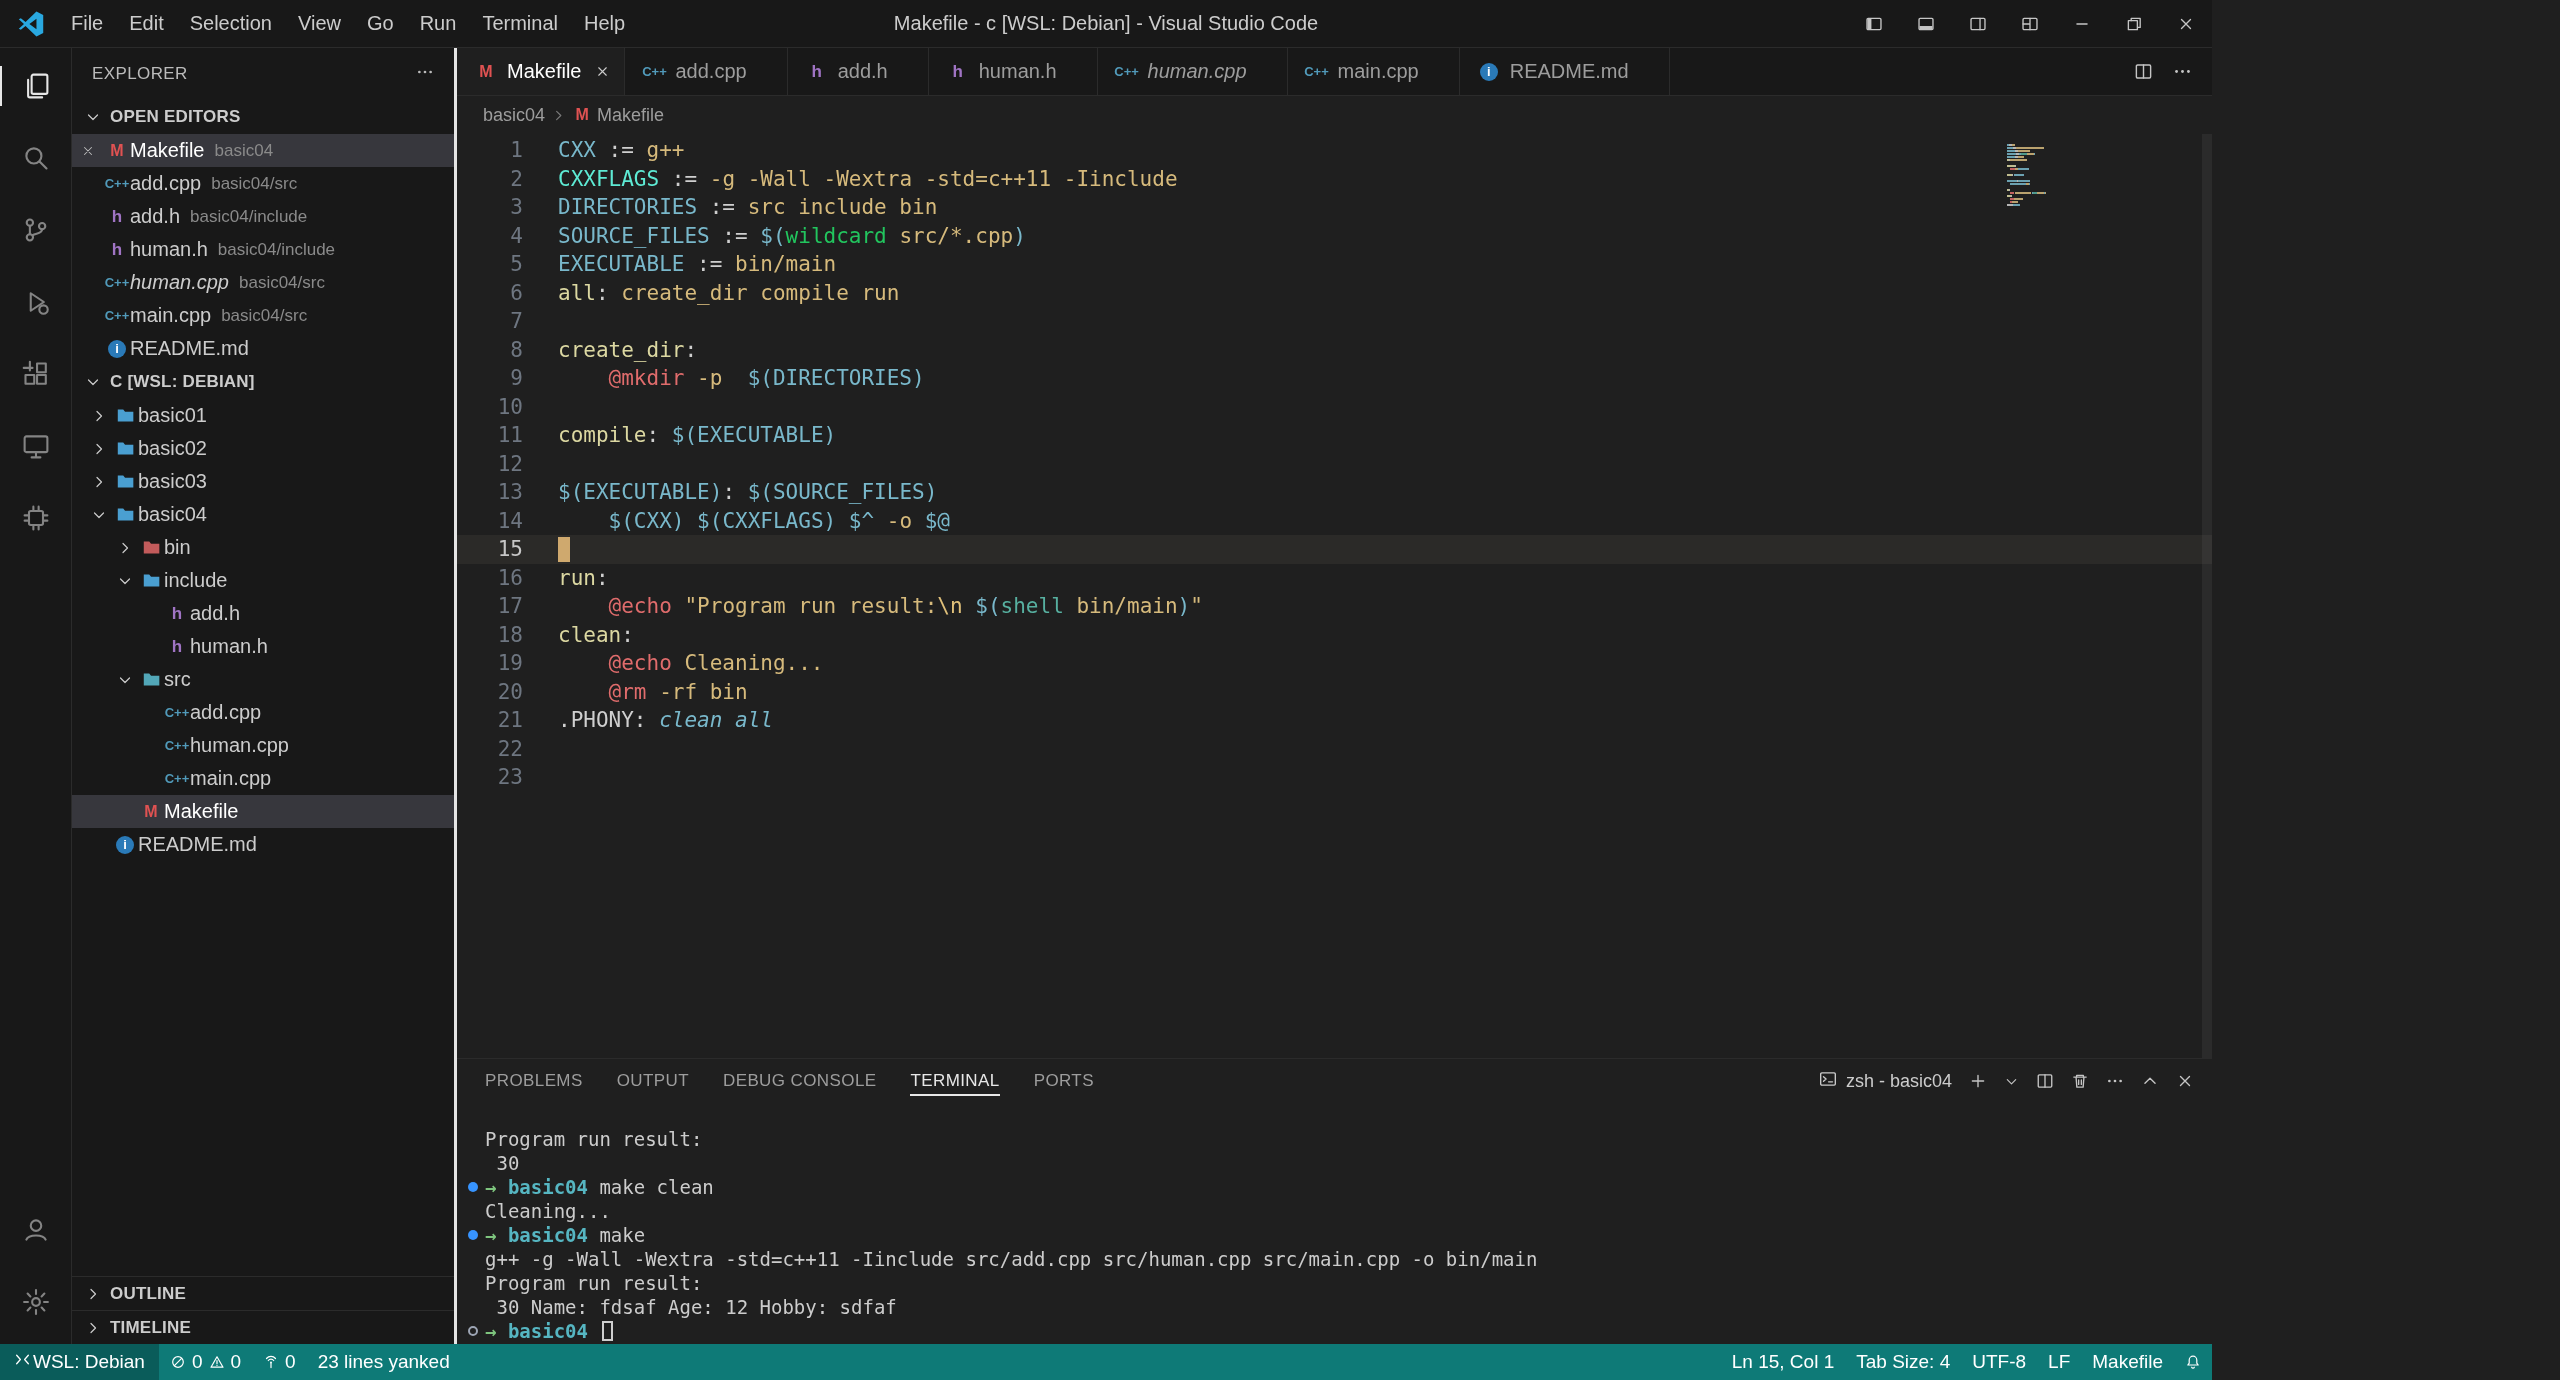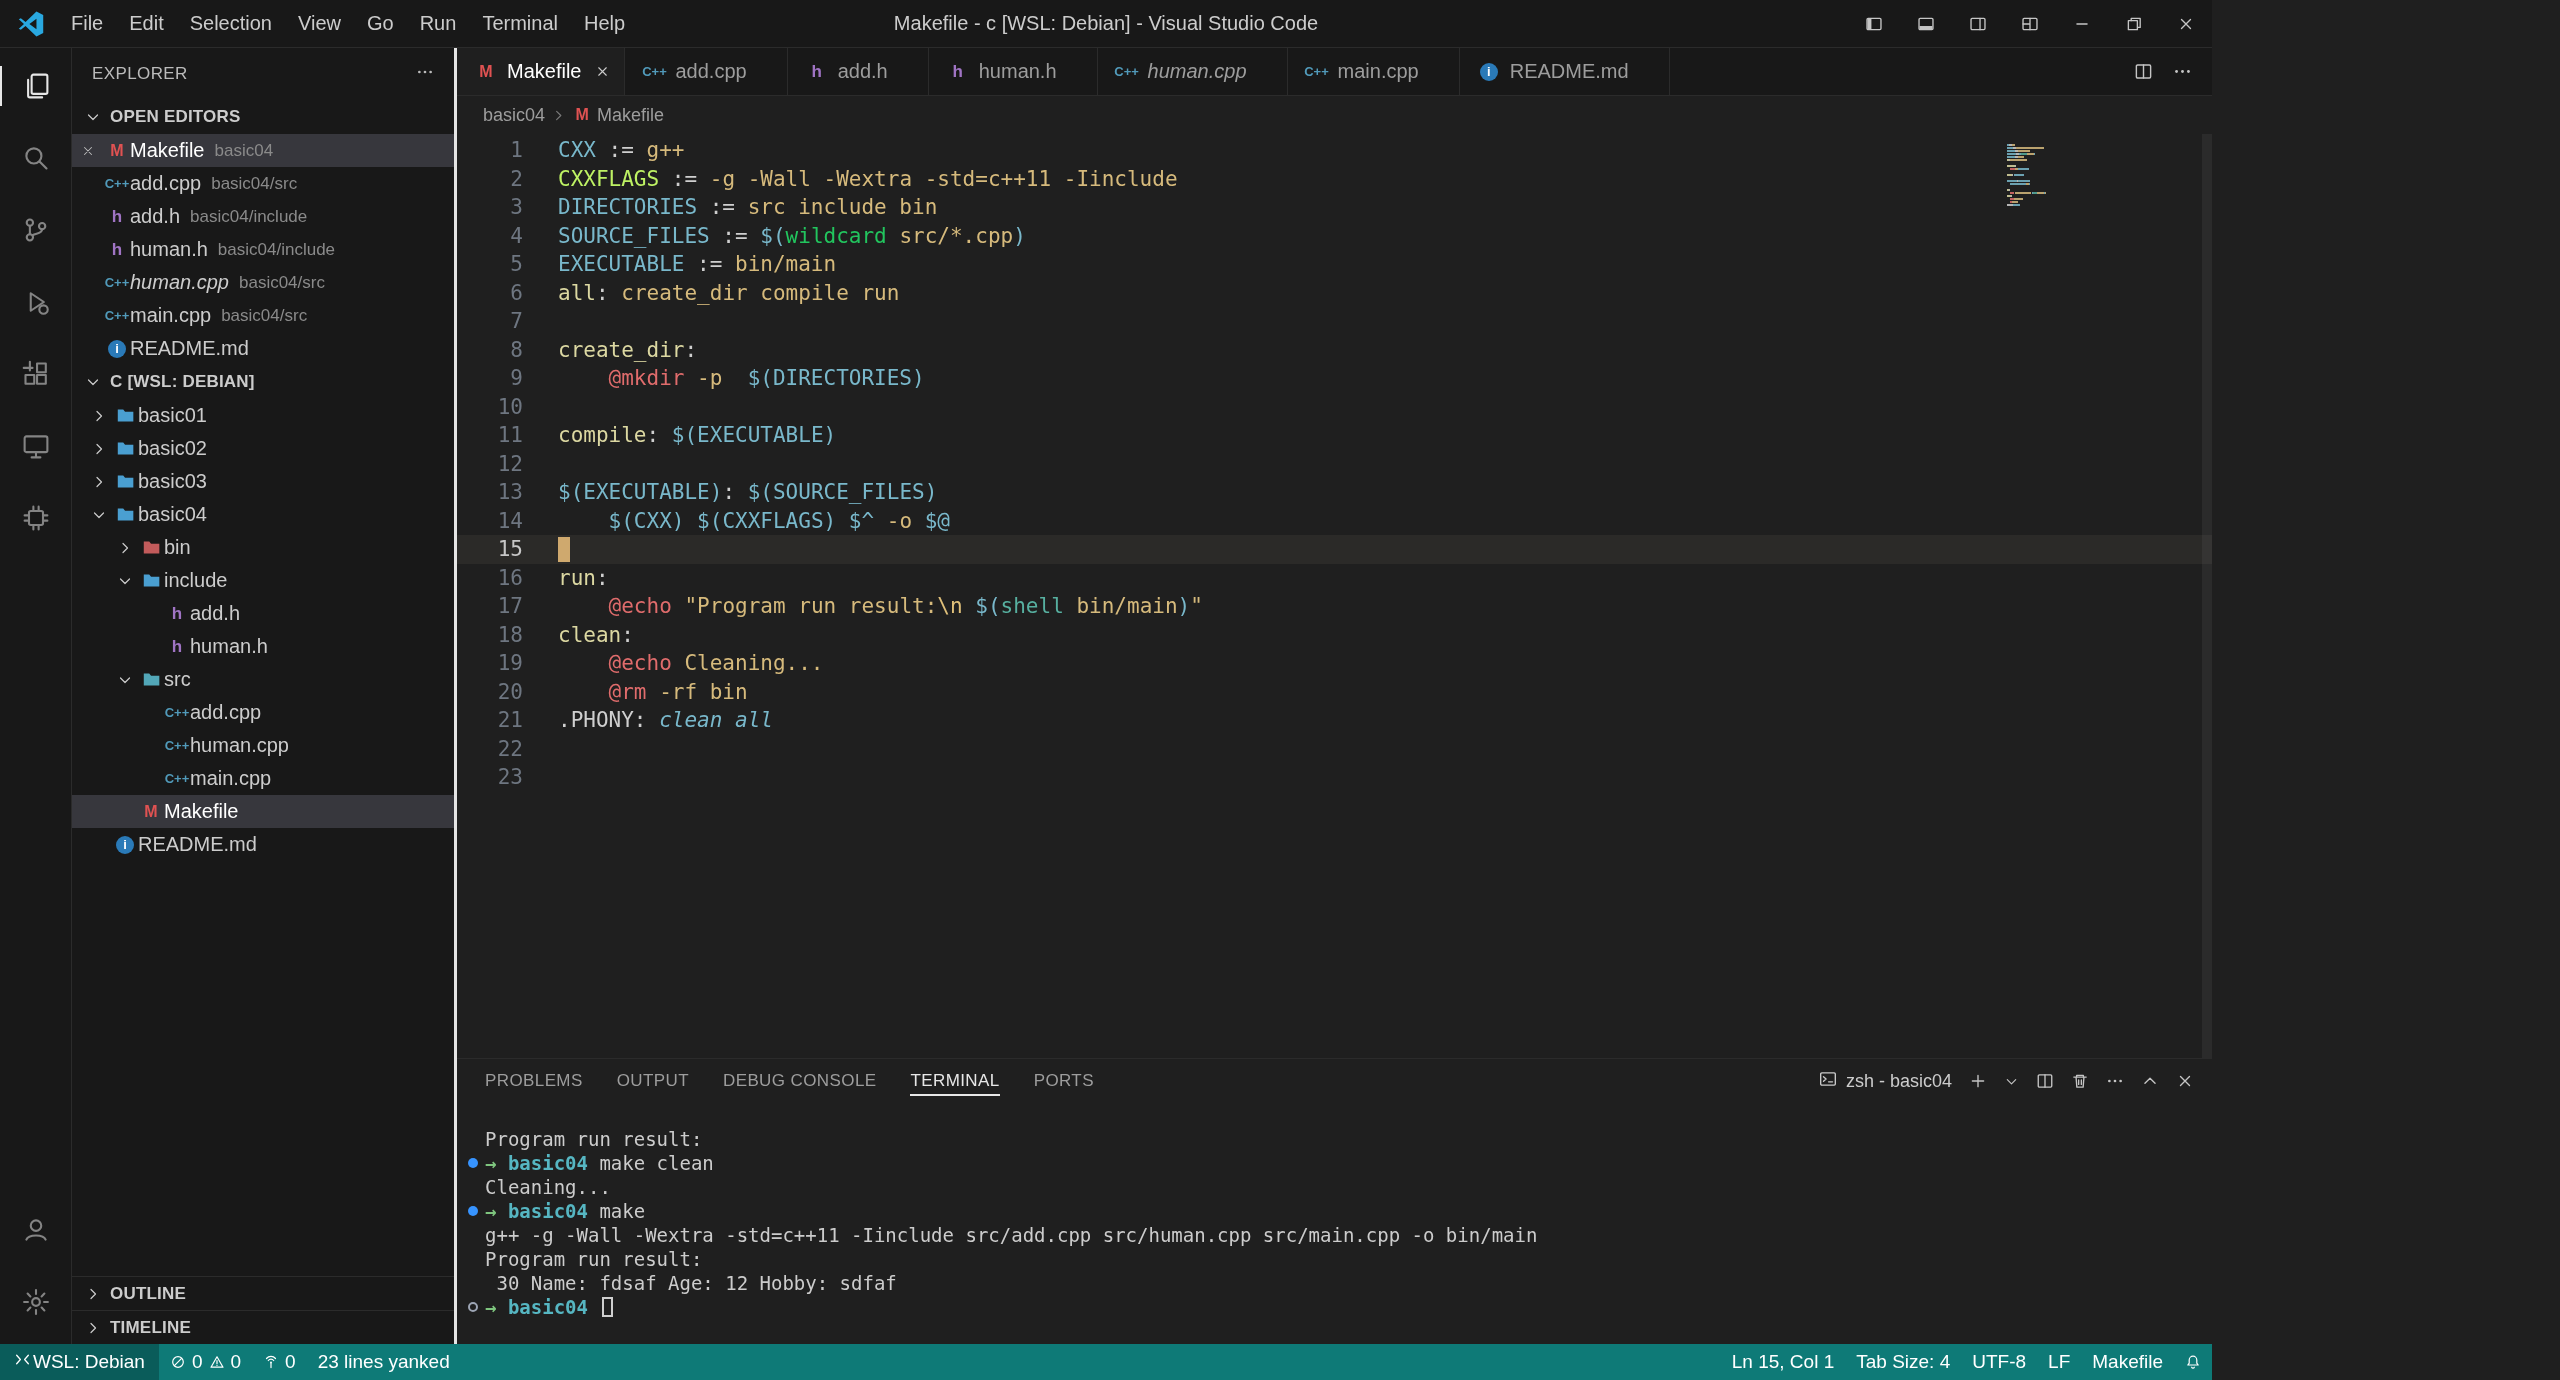--- a/index.html
+++ b/index.html
@@ -592,21 +592,21 @@
           </span>
         </div>
       <div class="editor">
         <div id="code">
             <div class="code-line">
               <span class="ln">1</span>
               <span class="ltext"><span style="color: rgb(121, 184, 203);">CXX</span><span style="color: rgb(207, 207, 207);"> := </span><span style="color: rgb(214, 186, 124);">g++</span></span>
             </div>
             <div class="code-line">
               <span class="ln">2</span>
-              <span class="ltext"><span style="color: #bef264;">CXXFLAGS</span><span style="color: rgb(207, 207, 207);"> := </span><span style="color: rgb(214, 186, 124);">-g -Wall -Wextra -std=c++11 -Iinclude</span></span>
+              <span class="ltext"><span style="color: #5eead4;">CXXFLAGS</span><span style="color: rgb(207, 207, 207);"> := </span><span style="color: rgb(214, 186, 124);">-g -Wall -Wextra -std=c++11 -Iinclude</span></span>
             </div>
             <div class="code-line">
               <span class="ln">3</span>
               <span class="ltext"><span style="color: rgb(121, 184, 203);">DIRECTORIES</span><span style="color: rgb(207, 207, 207);"> := </span><span style="color: rgb(214, 186, 124);">src include bin</span></span>
             </div>
             <div class="code-line">
               <span class="ln">4</span>
               <span class="ltext"><span style="color: rgb(121, 184, 203);">SOURCE_FILES</span><span style="color: rgb(207, 207, 207);"> := </span><span style="color: rgb(121, 184, 203);">$(</span><span style="color: #22c55e;">wildcard</span><span style="color: rgb(214, 186, 124);"> src/*.cpp</span><span style="color: rgb(121, 184, 203);">)</span></span>
             </div>
             <div class="code-line">
@@ -768,20 +768,21 @@
               </span>
               <span class="icon">
                 <svg viewBox="0 0 16 16" width="18" height="18" fill="none" stroke="currentColor" stroke-width="1.2" stroke-linecap="round" stroke-linejoin="round">
                   <path d="M4 4 L12 12 M12 4 L4 12"></path>
                 </svg>
               </span>
             </div>
         </div>
         <div class="terminal" id="terminal">
             <div class="term-line"><span style="color: rgb(204, 204, 204);">Program run result:</span></div>
+            <div class="term-line"><span style="color: rgb(204, 204, 204);"> 30</span></div>
             <div class="term-line"><span class="term-deco dot"></span><span style="color: rgb(126, 197, 126); font-weight: 700;">→ </span><span style="color: rgb(86, 182, 194); font-weight: 700;">basic04 </span><span style="color: rgb(204, 204, 204);">make clean</span></div>
             <div class="term-line"><span style="color: rgb(204, 204, 204);">Cleaning...</span></div>
             <div class="term-line"><span class="term-deco dot"></span><span style="color: rgb(126, 197, 126); font-weight: 700;">→ </span><span style="color: rgb(86, 182, 194); font-weight: 700;">basic04 </span><span style="color: rgb(204, 204, 204);">make</span></div>
             <div class="term-line"><span style="color: rgb(204, 204, 204);">g++ -g -Wall -Wextra -std=c++11 -Iinclude src/add.cpp src/human.cpp src/main.cpp -o bin/main</span></div>
             <div class="term-line"><span style="color: rgb(204, 204, 204);">Program run result:</span></div>
             <div class="term-line"><span style="color: rgb(204, 204, 204);"> 30 Name: fdsaf Age: 12 Hobby: sdfaf</span></div>
             <div class="term-line"><span class="term-deco circle"></span><span style="color: rgb(126, 197, 126); font-weight: 700;">→ </span><span style="color: rgb(86, 182, 194); font-weight: 700;">basic04 </span><span class="term-cursor"></span></div>
           </div>
       </div>
     </div>

